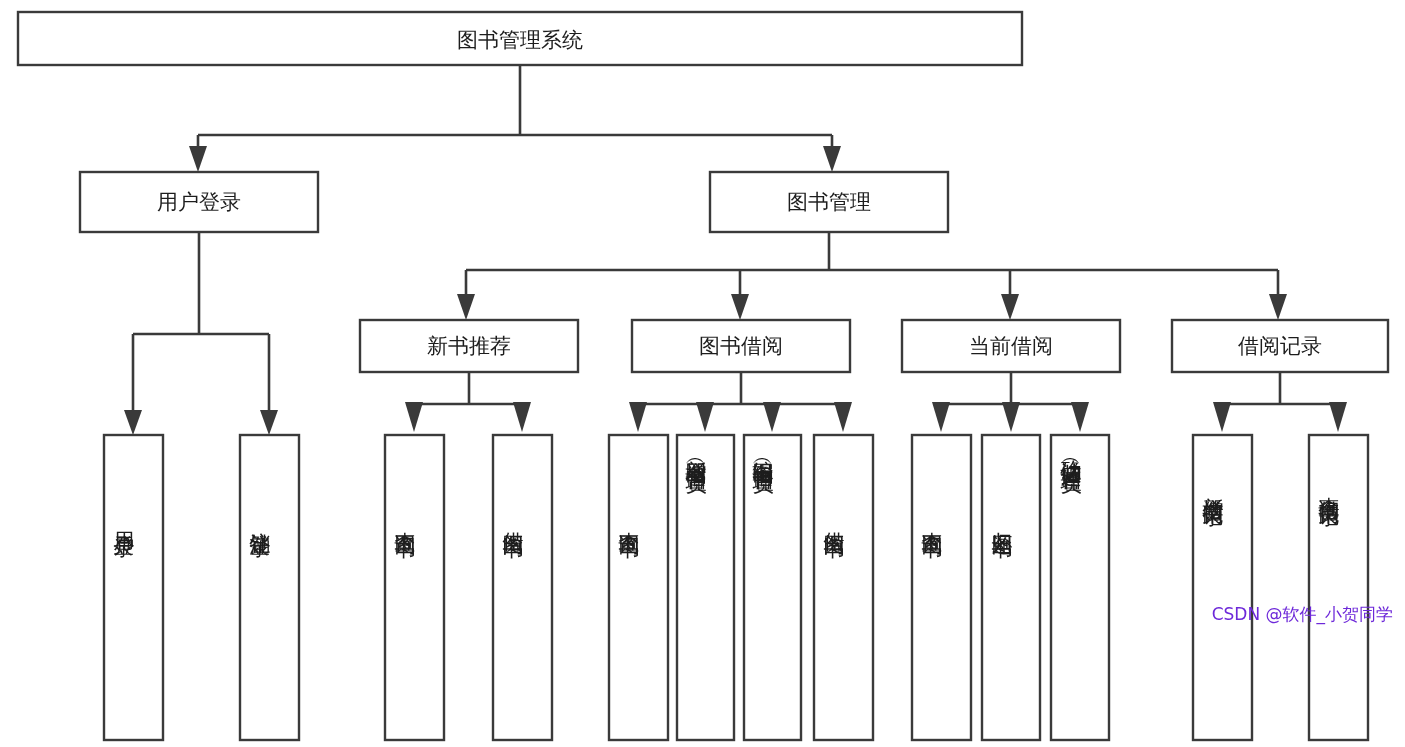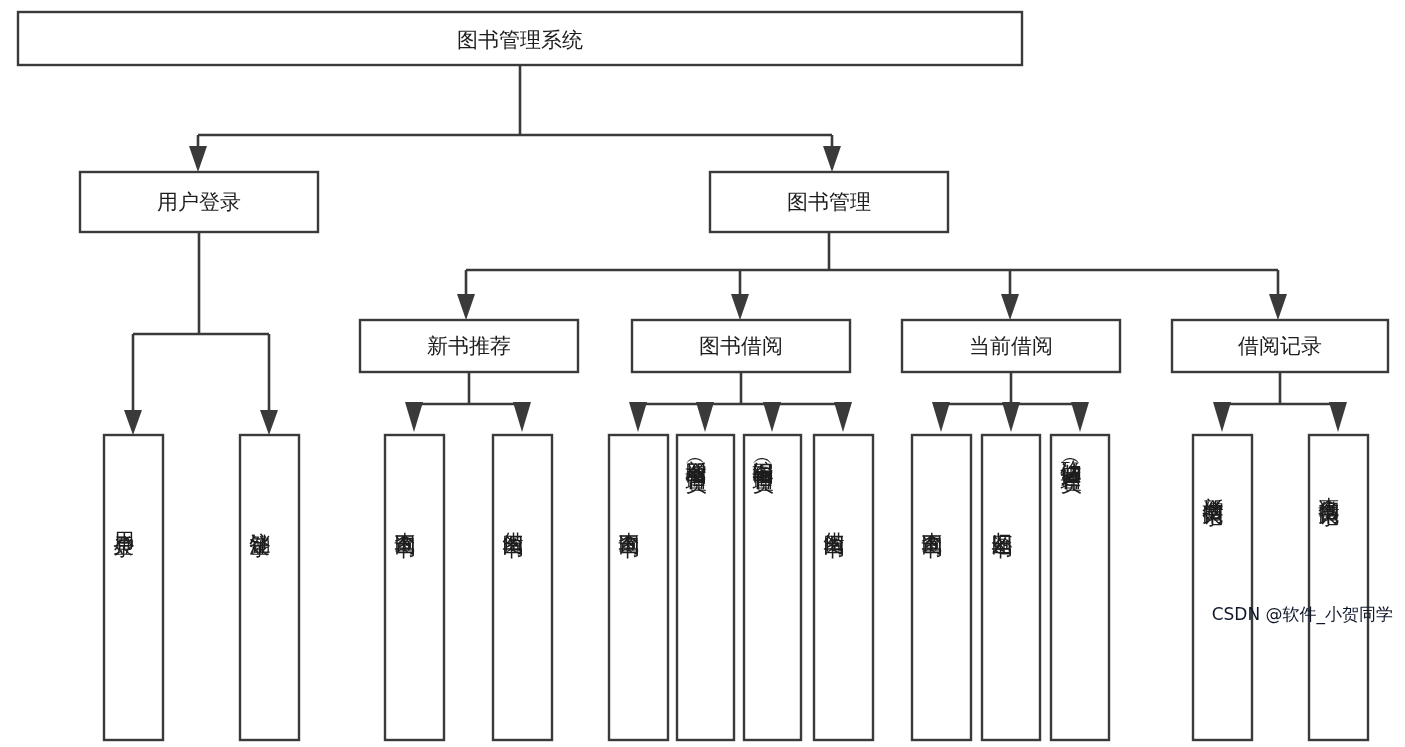--- a/index.html
+++ b/index.html
@@ -60,21 +60,21 @@
     line-height: 1;
     white-space: nowrap;
     pointer-events: none;
   }
   .watermark {
     position: absolute;
     right: 12px;
     bottom: 6px;
     font-family: "DejaVu Sans", "Liberation Sans", sans-serif;
     font-size: 17px;
-    color: #0f172a;
+    color: #6d28d9;
     white-space: nowrap;
   }
 </style>
 </head>
 <body>
 
 <div id="diagram-root">
 
   <svg id="tree-svg" viewBox="0 0 1405 747" xmlns="http://www.w3.org/2000/svg">
 

